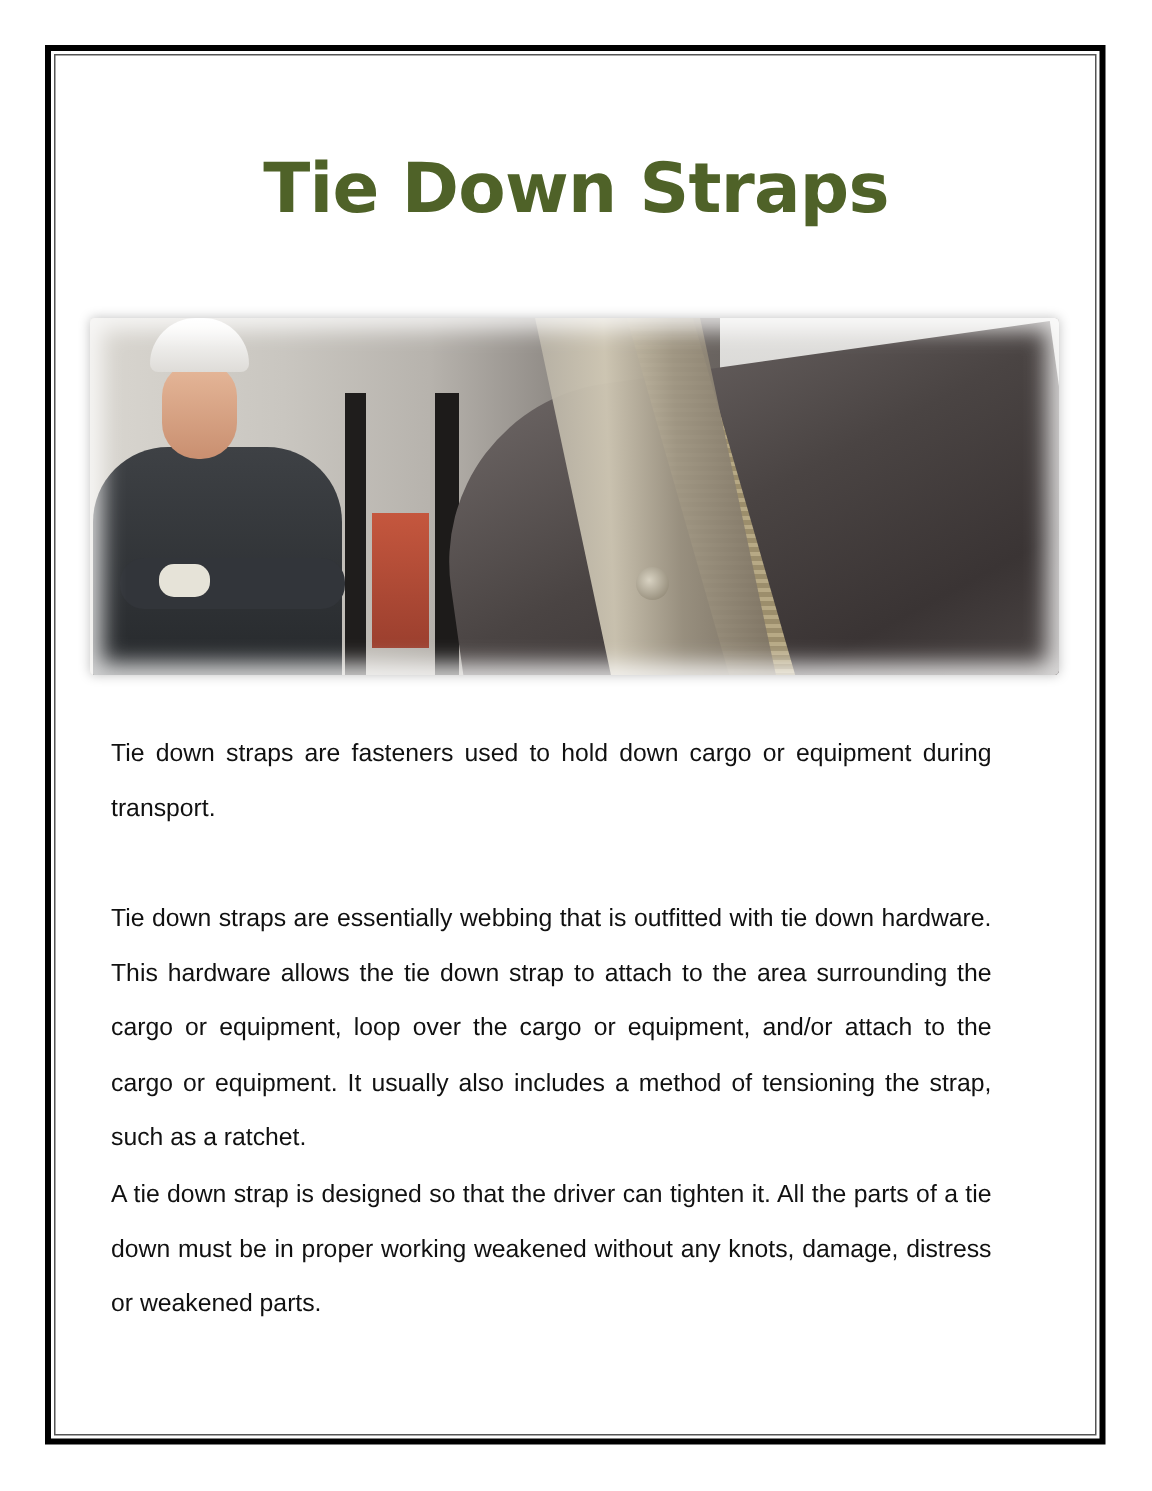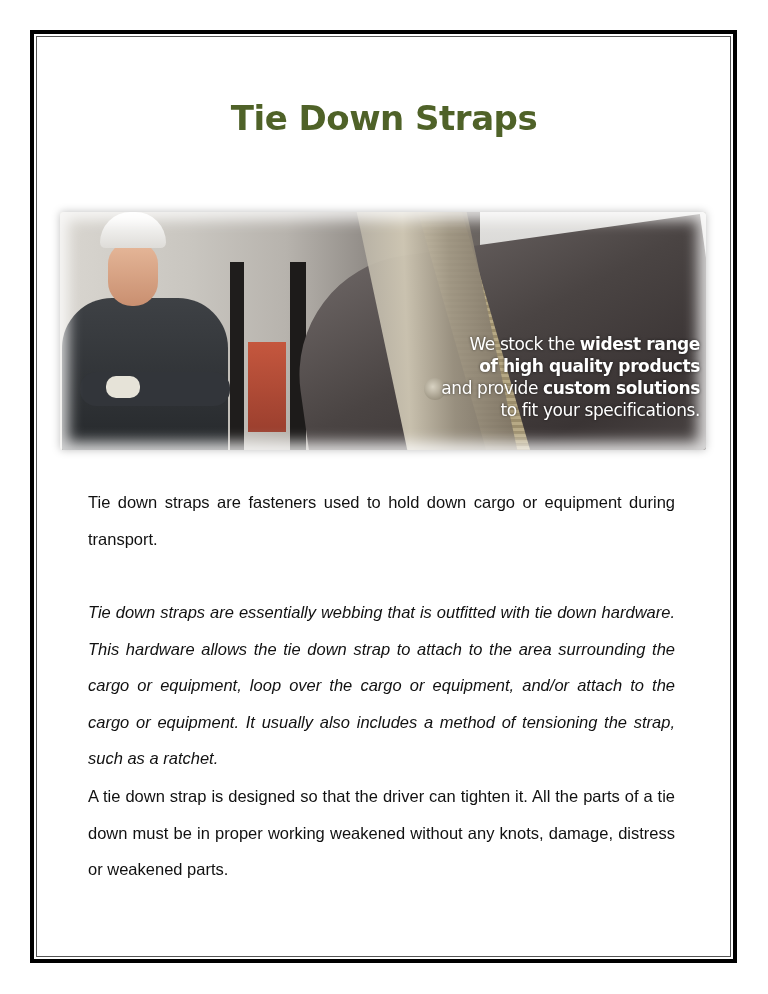--- a/index.html
+++ b/index.html
@@ -3,21 +3,21 @@
 <meta charset="utf-8">
 <style>
   html, body { margin: 0; padding: 0; background: #ffffff; }
   body { width: 768px; height: 994px; position: relative; overflow: hidden;
          font-family: "Liberation Sans", sans-serif; }
   .frame-outer { position: absolute; left: 30px; top: 30px; width: 707px; height: 933px;
                  border: 4px solid #000; box-sizing: border-box; }
   .frame-inner { position: absolute; left: 2px; top: 2px; right: 2px; bottom: 2px;
                  border: 1px solid #555; }
   .title { position: absolute; left: 0; width: 768px; top: 98px; text-align: center;
-           font-family: "DejaVu Sans", sans-serif; font-weight: bold; font-size: 34px;
+           font-family: "DejaVu Sans", sans-serif; font-weight: bold; font-size: 46px;
            letter-spacing: -0.5px; margin: 0; }
   .banner { position: absolute; left: 60px; top: 212px; width: 646px; height: 238px;
             overflow: hidden; border-radius: 3px;
             box-shadow: 0 0 6px 3px rgba(255,255,255,0.9) inset, 0 0 8px rgba(0,0,0,0.25); }
   .bg { position: absolute; inset: 0;
         background: linear-gradient(90deg, #d9d6d0 0%, #c9c6c0 20%, #b7b3ad 35%, #8a8580 50%, #6c6662 62%, #5a5553 80%, #8e8b88 100%); }
   .bg-top { position: absolute; left: 420px; top: 0; width: 226px; height: 120px;
             background: linear-gradient(180deg, #e4e3e1 0%, #d0cfcc 60%, rgba(80,78,78,0) 100%); }
   .forklift-mast { position: absolute; left: 170px; top: 50px; width: 14px; height: 188px; background: #1f1d1c; }
   .forklift-mast2 { position: absolute; left: 230px; top: 50px; width: 16px; height: 188px; background: #1d1b1a; }
@@ -43,24 +43,24 @@
             background: linear-gradient(180deg, #3e4145, #26292c); }
   .arms { position: absolute; left: 20px; top: 160px; width: 150px; height: 34px; border-radius: 16px;
           background: #32353a; }
   .glove { position: absolute; left: 46px; top: 164px; width: 34px; height: 22px; border-radius: 10px; background: #e6e3d8; }
   .banner-fade { position: absolute; inset: 0;
                  box-shadow: inset 0 0 14px 8px rgba(255,255,255,0.8); pointer-events: none; }
   .banner-text { position: absolute; right: 6px; top: 121px; text-align: right; color: #ffffff;
                  font-family: "DejaVu Sans", sans-serif; font-size: 17px; line-height: 22px;
                  letter-spacing: -0.4px; text-shadow: 0 0 3px rgba(0,0,0,0.6); }
   .banner-text b { font-weight: bold; }
-  .body-text { position: absolute; left: 88px; width: 587px; font-size: 16.5px; color: #111;
+  .body-text { position: absolute; left: 74px; width: 587px; font-size: 16.5px; color: #111;
                text-align: justify; line-height: 36.5px; margin: 0; font-family: "Liberation Sans", sans-serif; }
   .p1 { top: 484px; }
-  .p2 { top: 594px; font-style: italic; }
+  .p2 { top: 594px; }
   .p3 { top: 778px; }
 </style>
 </head>
 <body>
 
 <div class="frame-outer">
   <div class="frame-inner"></div>
 </div>
 
 <h1 class="title" style="color: rgb(79, 98, 40);">Tie Down Straps</h1>
@@ -76,23 +76,17 @@
   <div class="ratchet"></div>
   <div class="bolt"></div>
   <div class="worker">
     <div class="jacket"></div>
     <div class="face"></div>
     <div class="helmet"></div>
     <div class="arms"></div>
     <div class="glove"></div>
   </div>
   <div class="banner-fade"></div>
-  <div class="banner-text">
-    <div><span>We stock the </span><b>widest range</b></div>
-    <div><b>of high quality products</b></div>
-    <div><span>and provide </span><b>custom solutions</b></div>
-    <div><span>to fit your specifications.</span></div>
-  </div>
 </div>
 
 <p class="body-text p1">Tie down straps are fasteners used to hold down cargo or equipment during transport.</p>
 <p class="body-text p2">Tie down straps are essentially webbing that is outfitted with tie down hardware. This hardware allows the tie down strap to attach to the area surrounding the cargo or equipment, loop over the cargo or equipment, and/or attach to the cargo or equipment. It usually also includes a method of tensioning the strap, such as a ratchet.</p>
 <p class="body-text p3">A tie down strap is designed so that the driver can tighten it. All the parts of a tie down must be in proper working weakened without any knots, damage, distress or weakened parts.</p>
 
 </body></html>

